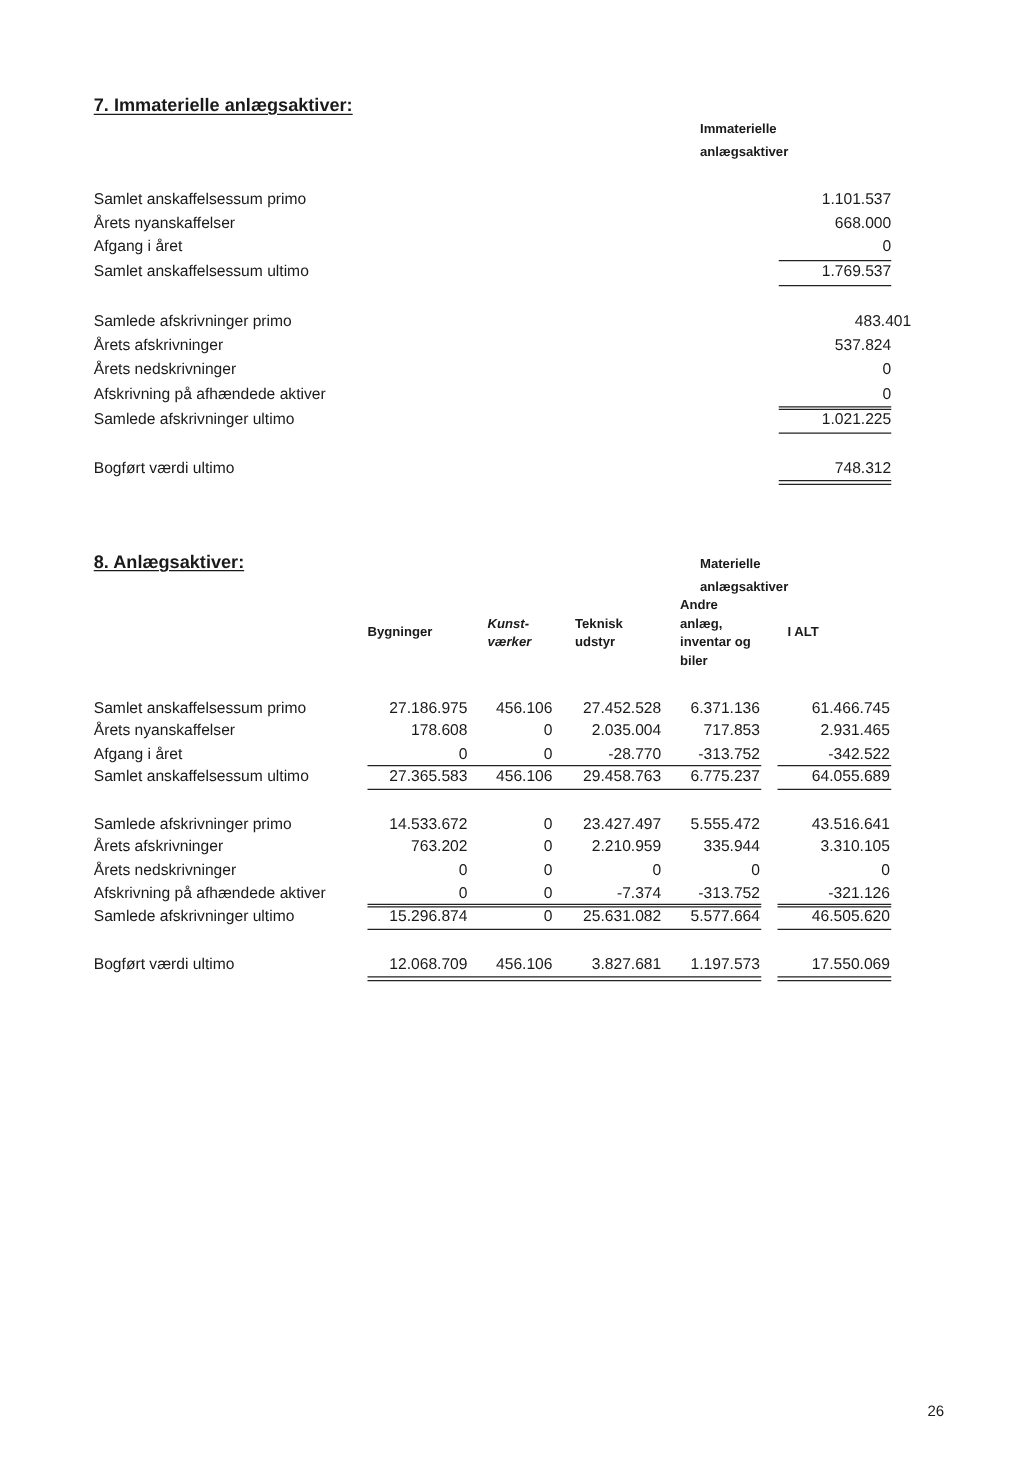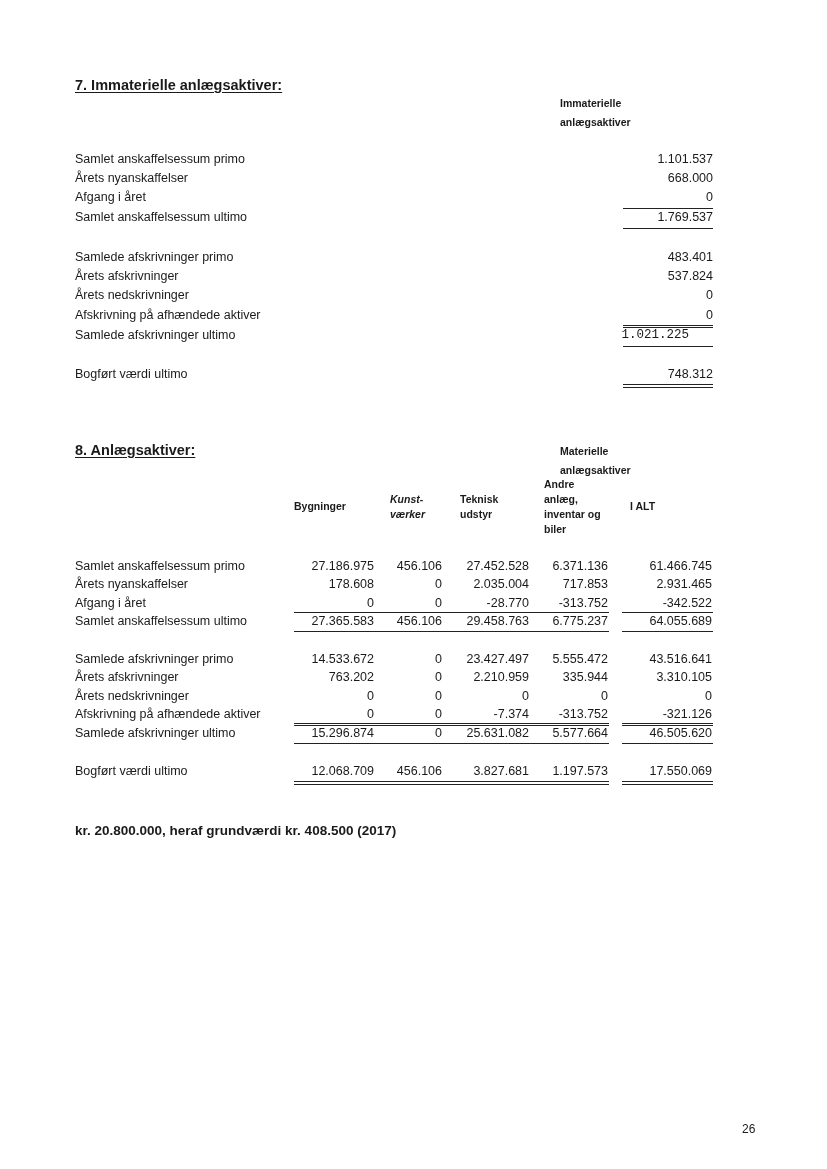--- a/index.html
+++ b/index.html
@@ -29,30 +29,30 @@
 <div class="abs lbl" style="left:75px; top:171px;">Årets nyanskaffelser</div>
 <div class="abs num" style="left:600px; top:171px; width:113px;">668.000</div>
 <div class="abs lbl" style="left:75px; top:190px;">Afgang i året</div>
 <div class="abs num" style="left:600px; top:190px; width:113px;">0</div>
 <div class="line" style="left:623px; top:208px; width:90px;"></div>
 <div class="abs lbl" style="left:75px; top:210px;">Samlet anskaffelsessum ultimo</div>
 <div class="abs num" style="left:600px; top:210px; width:113px;">1.769.537</div>
 <div class="line" style="left:623px; top:228px; width:90px;"></div>
 
 <div class="abs lbl" style="left:75px; top:250px;">Samlede afskrivninger primo</div>
-<div class="abs num" style="left:600px; top:250px; width:113px;">483.401</div>
+<div class="abs num" style="left:616px; top:250px; width:113px;">483.401</div>
 <div class="abs lbl" style="left:75px; top:269px;">Årets afskrivninger</div>
 <div class="abs num" style="left:600px; top:269px; width:113px;text-align:right;">537.824</div>
 <div class="abs lbl" style="left:75px; top:288px;">Årets nedskrivninger</div>
 <div class="abs num" style="left:600px; top:288px; width:113px;">0</div>
 <div class="abs lbl" style="left:75px; top:308px;">Afskrivning på afhændede aktiver</div>
 <div class="abs num" style="left:600px; top:308px; width:113px;">0</div>
 <div class="dbl" style="left:623px; top:325px; width:90px;"></div>
 <div class="abs lbl" style="left:75px; top:328px;">Samlede afskrivninger ultimo</div>
-<div class="abs num" style="left:576px; top:328px; width:113px;font-family:Liberation Mono, monospace;">1.021.225</div>
+<div class="abs num" style="left:600px; top:328px; width:113px;">1.021.225</div>
 <div class="line" style="left:623px; top:346px; width:90px;"></div>
 
 <div class="abs lbl" style="left:75px; top:367px;">Bogført værdi ultimo</div>
 <div class="abs num" style="left:600px; top:367px; width:113px;">748.312</div>
 <div class="dbl" style="left:623px; top:384px; width:90px; border-top-width:4px;"></div>
 
 <div class="abs h" style="left:75px; top:442px;">8. Anlægsaktiver:</div>
 <div class="abs colhead" style="left:560px; top:442px; width:153px;">
   <div>Materielle</div>
   <div>anlægsaktiver</div>
@@ -158,16 +158,15 @@
 <div class="abs num" style="left:280px; top:764px; width:94px;">12.068.709</div>
 <div class="abs num" style="left:380px; top:764px; width:62px;">456.106</div>
 <div class="abs num" style="left:445px; top:764px; width:84px;">3.827.681</div>
 <div class="abs num" style="left:530px; top:764px; width:78px;">1.197.573</div>
 <div class="abs num" style="left:620px; top:764px; width:92px;">17.550.069</div>
 
 <div class="dbl" style="left:294px; top:781px; width:315px; border-top-width:4px;"></div>
 <div class="dbl" style="left:622px; top:781px; width:91px; border-top-width:4px;"></div>
 
 <div class="abs note" style="left:75px; top:820px;">
-  <div>kr. 20.800.000, heraf grundværdi kr. 408.500 (2017)</div>
 </div>
 
 <div class="abs pnum" style="left:742px; top:1122px;">26</div>
 
 </body></html>

